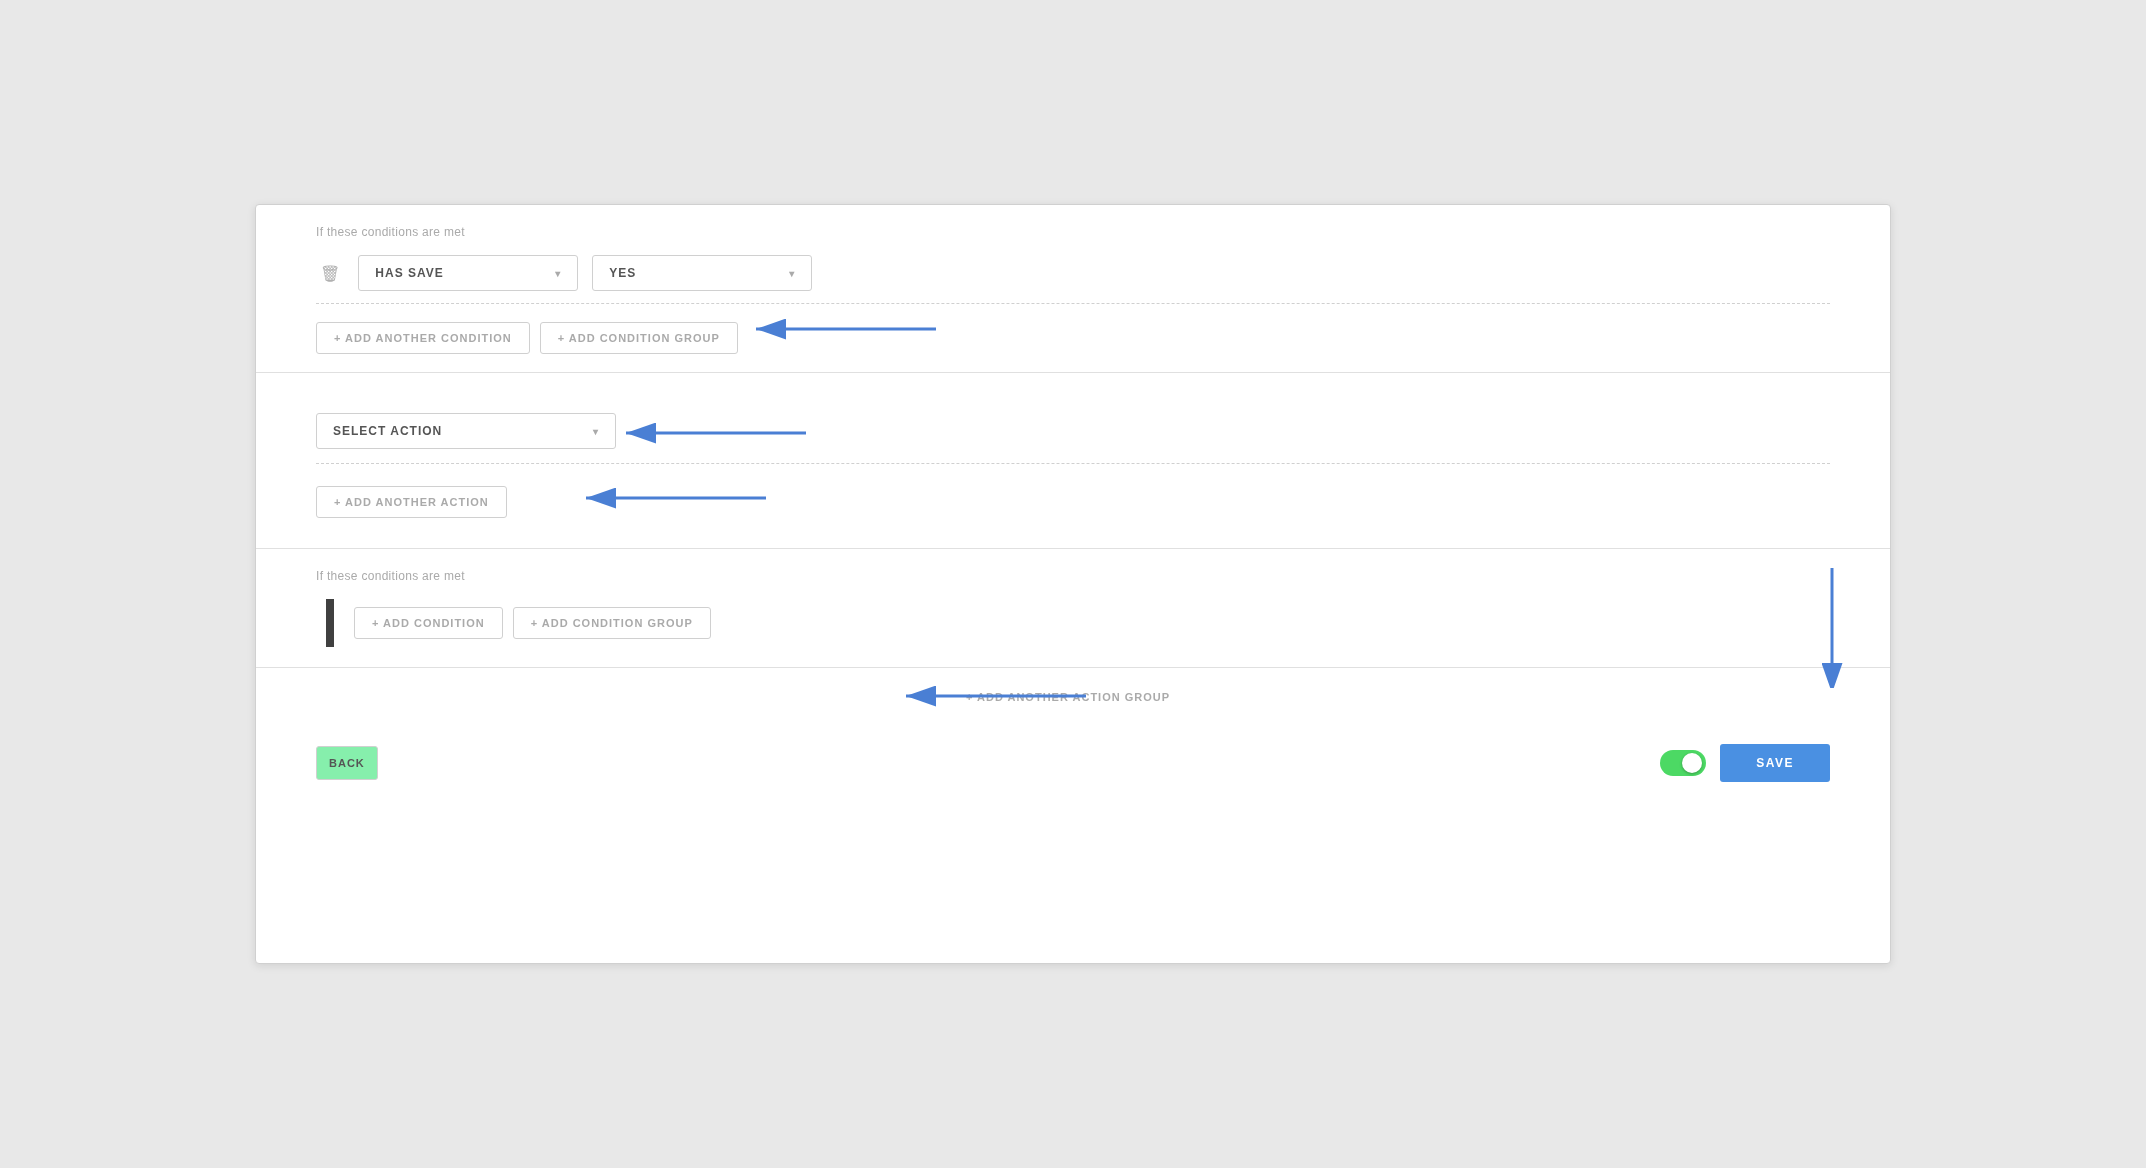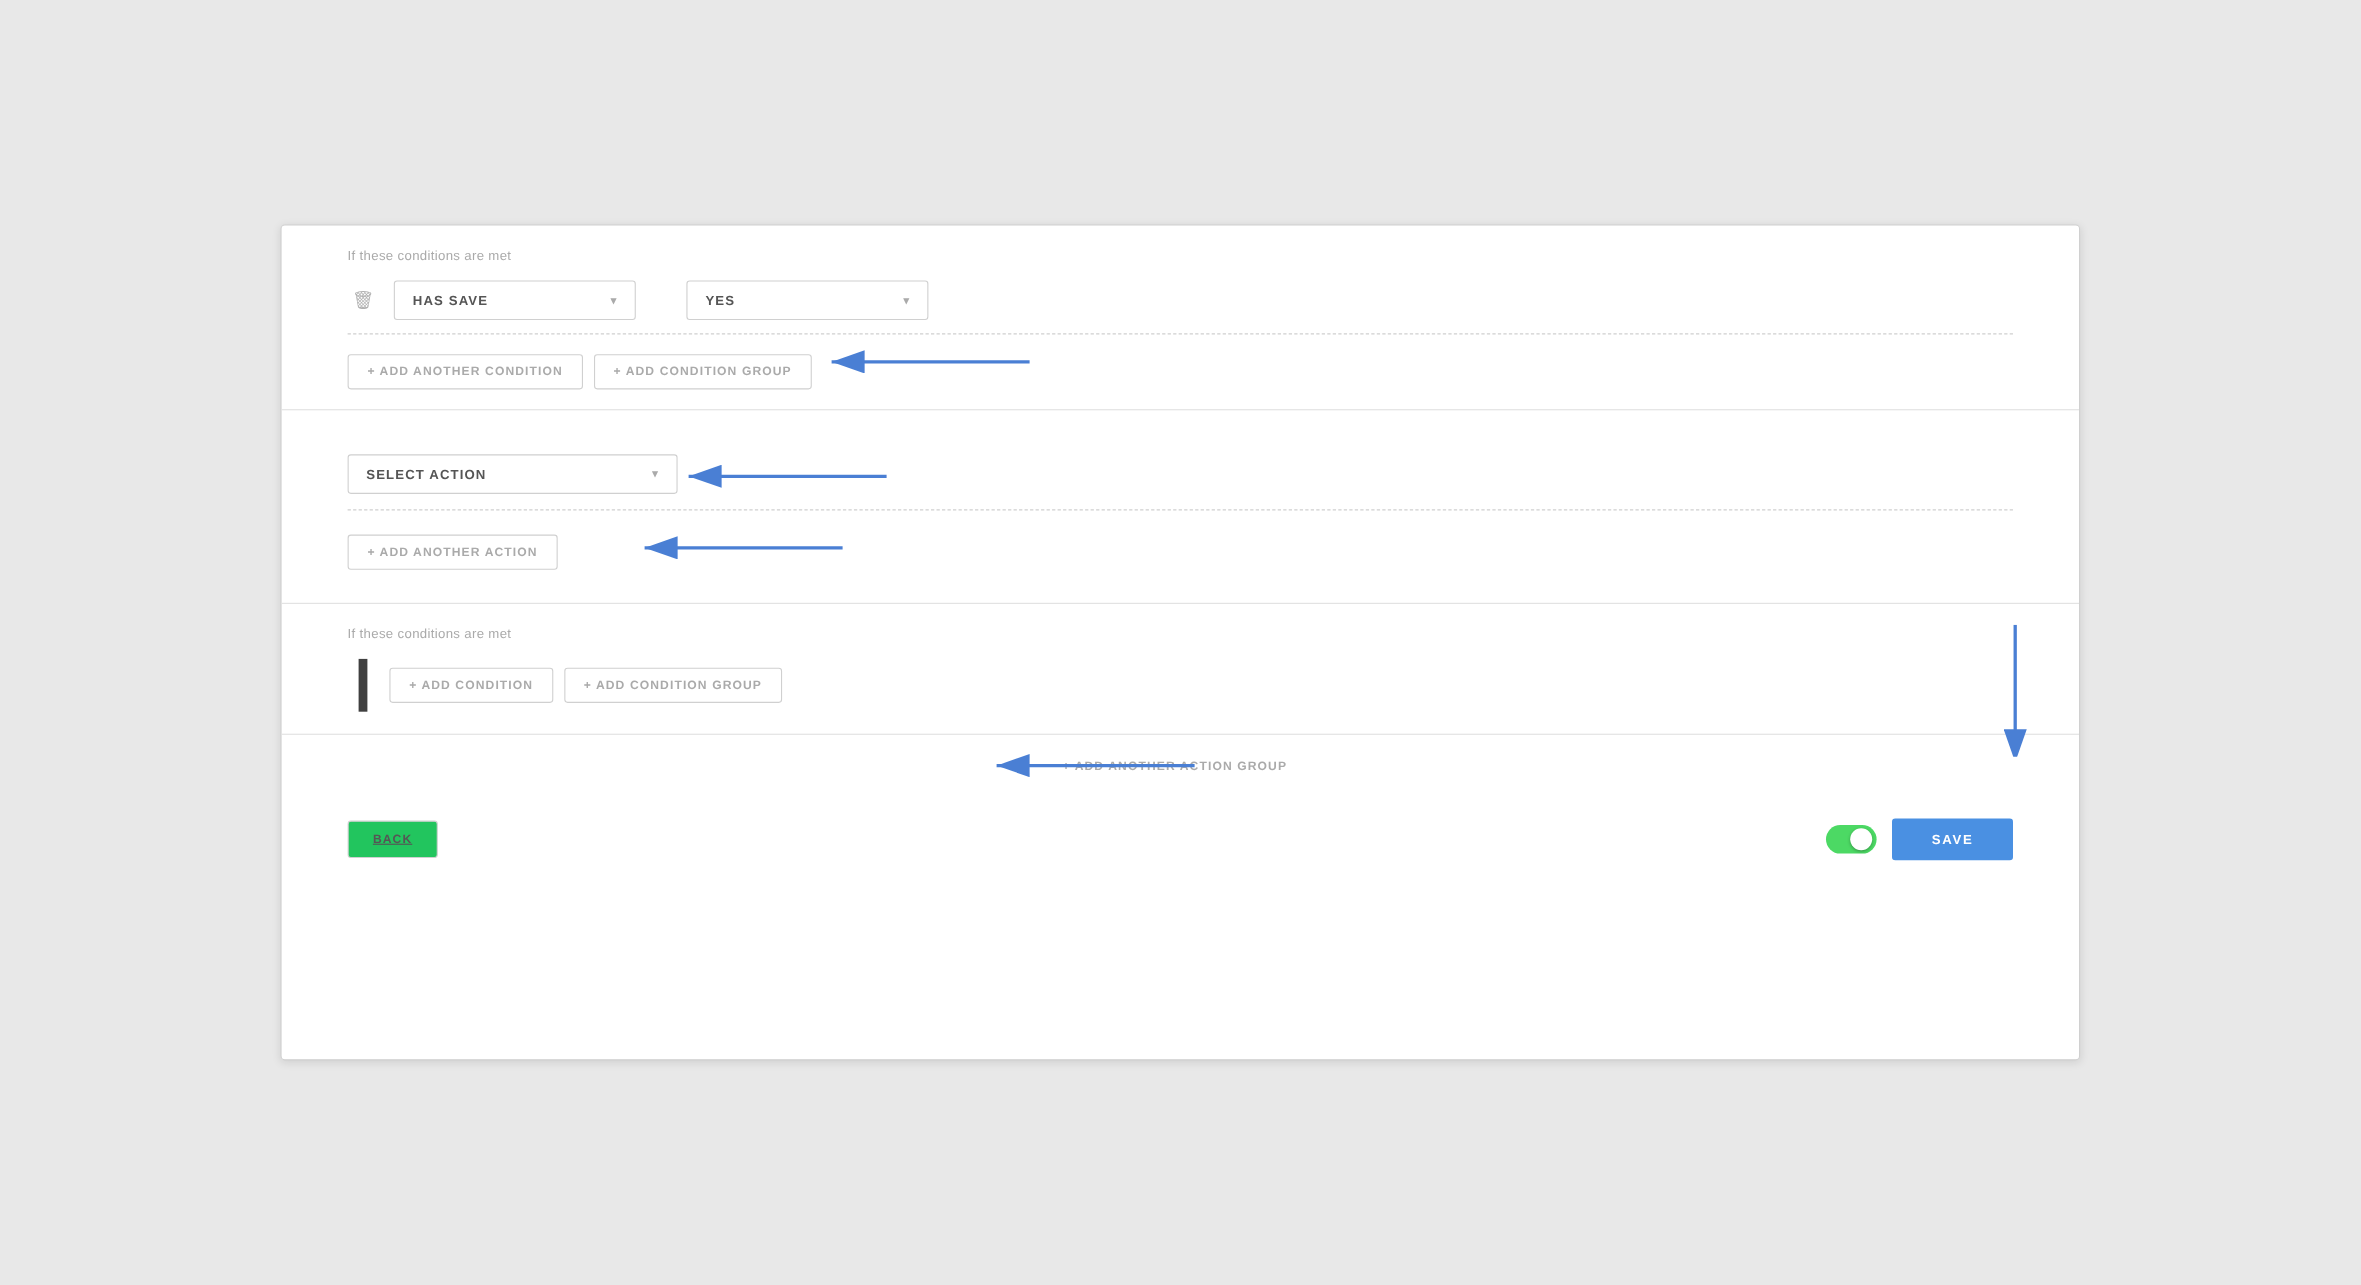--- a/index.html
+++ b/index.html
@@ -64,21 +64,20 @@
       background: #fff;
       min-width: 200px;
     }
 
     .dropdown.has-image {
       min-width: 220px;
     }
 
     .dropdown.yes-dropdown {
       min-width: 220px;
-      margin-left: 32px;
     }
 
     .dropdown-chevron {
       color: #aaa;
       font-size: 10px;
       margin-left: 12px;
     }
 
     .divider-dashed {
       border: none;
@@ -152,28 +151,27 @@
     .bottom-bar {
       display: flex;
       align-items: center;
       justify-content: space-between;
       padding: 18px 60px;
     }
 
     .back-btn {
       border: 1.5px solid #d0d0d0;
       border-radius: 3px;
-      padding: 10px 22px;
+      padding: 10px 12px;
       font-size: 11px;
       font-weight: 700;
       letter-spacing: 1px;
       color: #555;
       cursor: pointer;
-      background: #22c55e;
-      text-decoration: underline;
+      background: #86efac;
     }
 
     .right-controls {
       display: flex;
       align-items: center;
       gap: 14px;
     }
 
     
     .toggle-wrapper {

